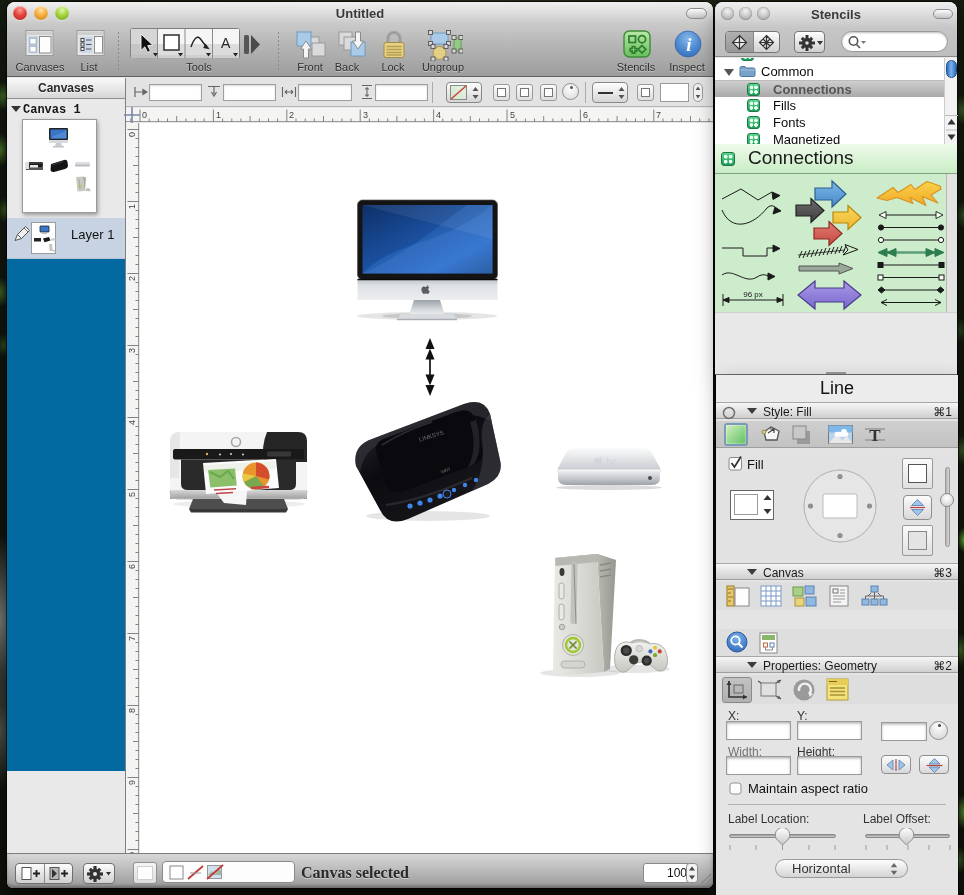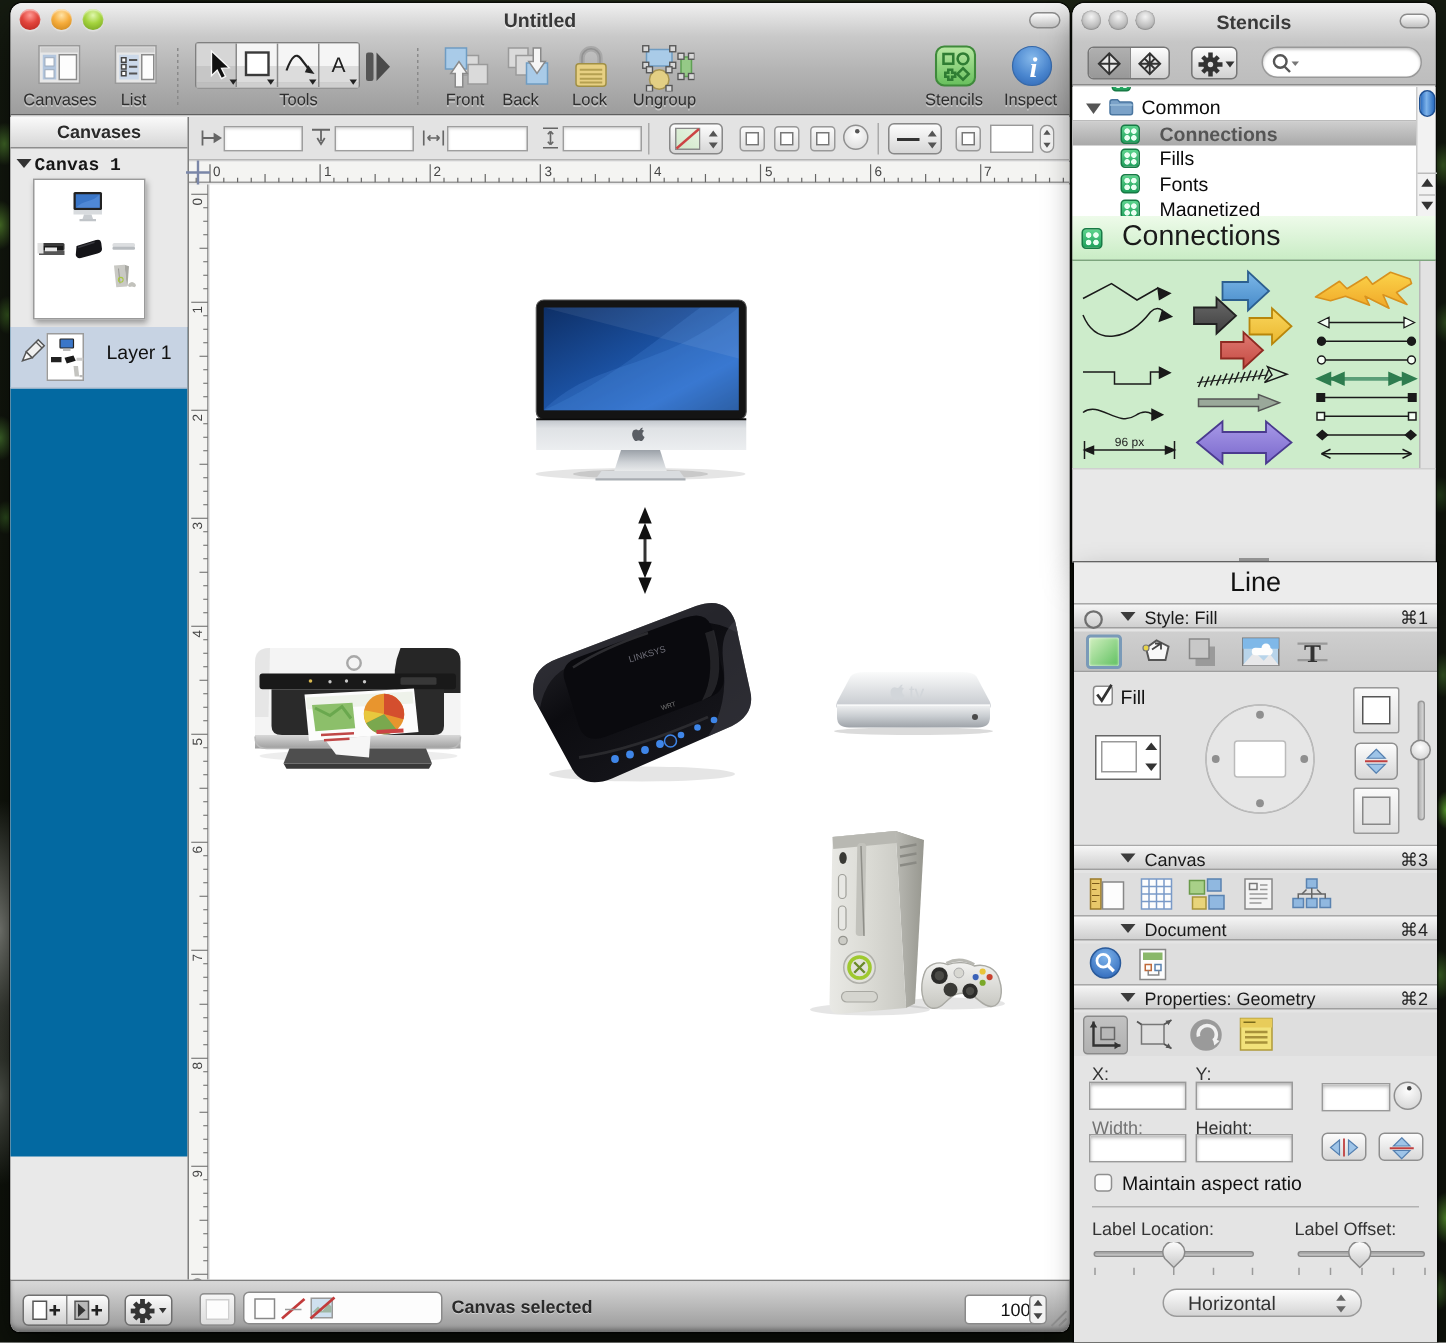--- a/index.html
+++ b/index.html
@@ -614,21 +614,21 @@
       <svg class="abs" style="left:24px;top:2px;" width="18" height="17">
           <path d="M1,15 L16,2" stroke="#c23a3a" stroke-width="1.8"></path>
           <path d="M3,9 h11" stroke="#999" stroke-width="1"></path>
         </svg>
       <svg class="abs" style="left:43px;top:2px;" width="18" height="17">
           <rect x="1.5" y="1.5" width="14" height="13" fill="#cfe0ef" stroke="#999"></rect>
           <path d="M2,11 l4,-4 3,3 4,-5 2,2 v4 h-13 z" fill="#9fb7a4"></path>
           <path d="M1,15 L17,1" stroke="#c23a3a" stroke-width="1.8"></path>
         </svg>
     </div>
-    <div class="abs" style="left:294px;top:10px;font-size:12px;font-weight:bold;color:#2a2a2a;text-shadow:0 1px 0 rgba(255,255,255,.45);">Canvas selected</div>
+    <div class="abs" style="left:294px;top:10px;font-size:16px;font-weight:bold;color:#2a2a2a;text-shadow:0 1px 0 rgba(255,255,255,.45);font-family:Liberation Serif, serif;">Canvas selected</div>
 
     <div class="abs" style="left:636px;top:9px;width:53px;height:20px;background:#fff;border:1px solid #8a8a8a;border-radius:3px;font-size:12px;color:#111;text-align:center;line-height:19px;padding-left:23px;">100%</div>
     <svg class="abs" style="left:679px;top:9px;" width="12" height="20">
         <rect x="0.5" y="0.5" width="11" height="19" rx="3" fill="#f2f2f2" stroke="#8a8a8a"></rect>
         <path d="M6,3.5 l3,4 h-6 z M6,16.5 l-3,-4 h6 z" fill="#444"></path>
       </svg>
     <svg class="abs" style="left:692px;top:18px;" width="13" height="14">
         <path d="M12,2 L2,12 M12,7 L7,12 M12,12 l-1,0" stroke="#8f8f8f" stroke-width="1.2"></path>
       </svg>
   </div>
@@ -839,25 +839,20 @@
   <div class="sechead" style="top:27px;">
     <div class="tri"></div>
       <span class="lbl">Style: Fill</span>
       <span class="cmd">⌘1</span>
   </div>
   <div class="sechead" style="top:188px;">
     <div class="tri"></div>
       <span class="lbl">Canvas</span>
       <span class="cmd">⌘3</span>
   </div>
-  <div class="sechead" style="top:235px;">
-    <div class="tri"></div>
-      <span class="lbl">Document</span>
-      <span class="cmd">⌘4</span>
-  </div>
   <div class="sechead" style="top:281px;">
     <div class="tri"></div>
       <span class="lbl">Properties: Geometry</span>
       <span class="cmd">⌘2</span>
   </div>
 
   <svg class="abs" style="left:6px;top:31px;" width="14" height="14">
       <circle cx="7" cy="7" r="5.5" fill="none" stroke="#6f6f6f" stroke-width="1.5"></circle>
     </svg>
 

